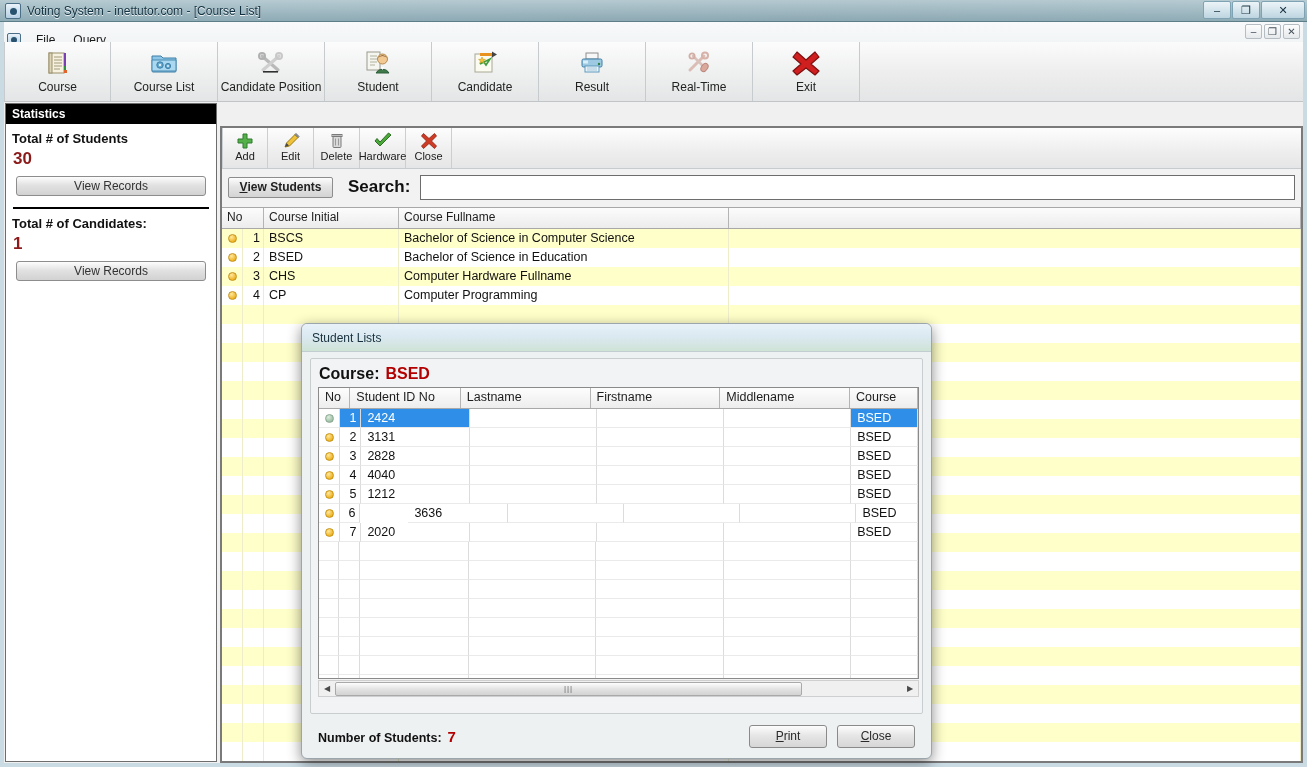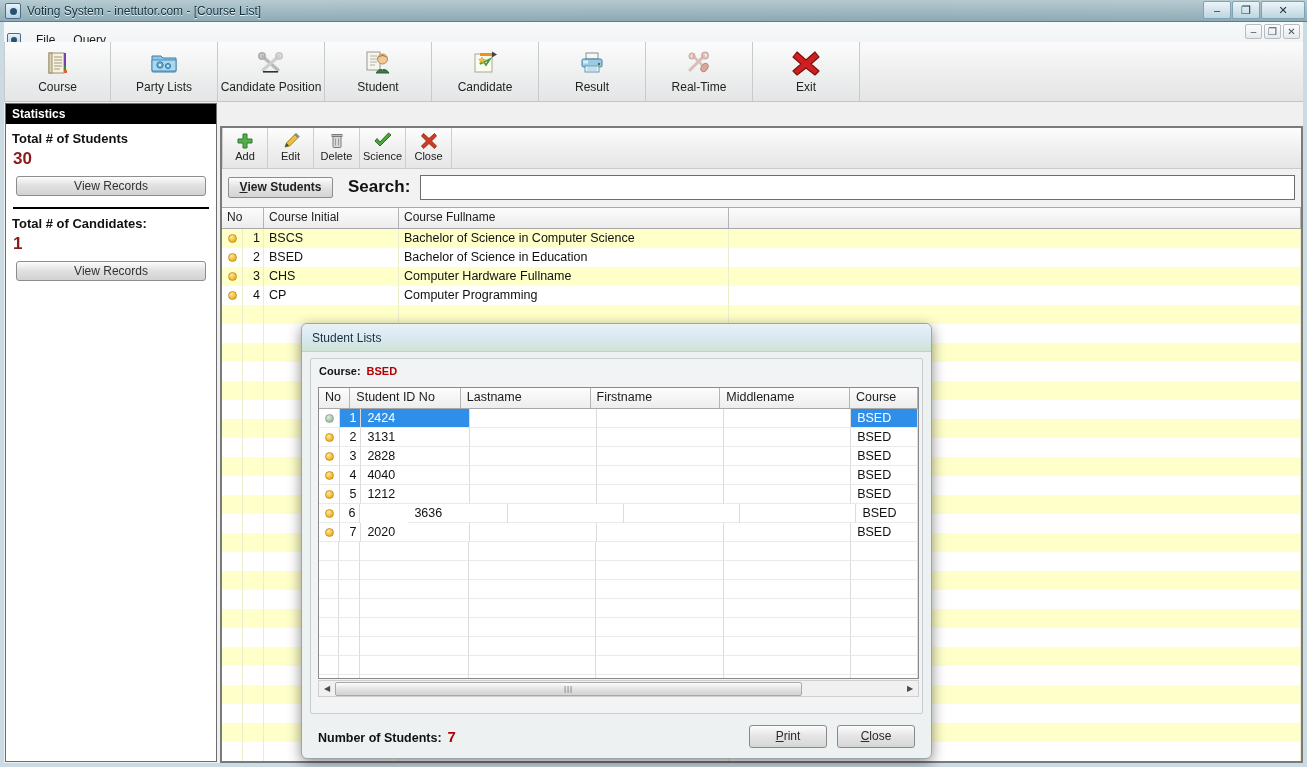--- a/index.html
+++ b/index.html
@@ -223,21 +223,21 @@
     border-bottom: 1px solid #c2cdd2;
     border-top-left-radius:5px; border-top-right-radius:5px;
     display:flex; align-items:center;
   }
   #dialog-title { font-size:12px; color:#16303d; padding-left:10px; }
   #dialog-body { padding: 6px 8px 8px 8px; }
   #dialog-group {
     border: 1px solid #c8cdd0; background:#f1f3f4; border-radius:2px;
     padding: 6px 8px 8px 8px; height: 356px; position:relative;
   }
-  #course-line { font-size:11px; font-weight:bold; color:#111; margin-bottom: 6px; }
+  #course-line { font-size:16px; font-weight:bold; color:#111; margin-bottom: 6px; }
   #course-line .val { color:#b30000; margin-left: 6px; }
 
   #student-grid {
     position:absolute; left: 7px; top: 28px; width: 601px; height: 292px;
     border: 1px solid #8a8a8a; background:#fff; overflow:hidden;
   }
   .sg-header { display:flex; height: 21px; background: linear-gradient(to bottom,#fbfbfb,#ececec);
     border-bottom: 1px solid #a8a8a8; }
   .sg-header .gh {
     border-right:1px solid #b4b4b4; font-size:12.5px; color:#1c1c1c;
@@ -347,21 +347,21 @@
         <div class="glyph">
           <svg width="28" height="24" viewBox="0 0 28 24">
             <path d="M2 5 h9 l2 2 h13 v13 a1 1 0 0 1 -1 1 H3 a1 1 0 0 1 -1 -1 Z" fill="#8dc6e8" stroke="#3f7fa6"></path>
             <path d="M2 9 h24 v10 a1 1 0 0 1 -1 1 H3 a1 1 0 0 1 -1 -1 Z" fill="#a9d8f0" stroke="#4a8ab0"></path>
             <circle cx="10" cy="14" r="3.2" fill="#63a8d0" stroke="#3f7fa6"></circle>
             <circle cx="10" cy="14" r="1.2" fill="#dff0fa"></circle>
             <circle cx="18" cy="15" r="2.6" fill="#63a8d0" stroke="#3f7fa6"></circle>
             <circle cx="18" cy="15" r="1" fill="#dff0fa"></circle>
           </svg>
         </div>
-        <div class="lbl">Party Lists</div>
+        <div class="lbl">Course List</div>
       </div>
 
       <div class="tb-item">
         <div class="glyph">
           <svg width="28" height="24" viewBox="0 0 28 24">
             <line x1="5" y1="5" x2="21" y2="19" stroke="#b9b9b9" stroke-width="3.2" stroke-linecap="round"></line>
             <line x1="22" y1="5" x2="6" y2="19" stroke="#cfcfcf" stroke-width="3.2" stroke-linecap="round"></line>
             <circle cx="5" cy="5" r="3" fill="none" stroke="#b0b0b0" stroke-width="2"></circle>
             <circle cx="22" cy="5" r="3" fill="none" stroke="#c8c8c8" stroke-width="2"></circle>
             <rect x="6" y="20" width="15" height="1.6" fill="#303030"></rect>
@@ -485,21 +485,21 @@
             </svg>
           </div>
           <div class="lbl">Delete</div>
         </div>
         <div class="ct-item">
           <div class="glyph">
             <svg width="20" height="18" viewBox="0 0 20 18">
               <path d="M2 9 L7 14 L18 3 L15.5 1 L7 10 L4 6.5 Z" fill="#4aa83a" stroke="#2d6e22"></path>
             </svg>
           </div>
-          <div class="lbl">Science</div>
+          <div class="lbl">Hardware</div>
         </div>
         <div class="ct-item">
           <div class="glyph">
             <svg width="18" height="18" viewBox="0 0 18 18">
               <path d="M3.5 1.5 L9 6.5 L14.5 1.5 L16.5 4 L11.5 9 L16.5 14 L14.5 16.5 L9 11.5 L3.5 16.5 L1.5 14 L6.5 9 L1.5 4 Z" fill="#cf3a24" stroke="#8c2112" stroke-width="0.8" stroke-linejoin="round"></path>
             </svg>
           </div>
           <div class="lbl">Close</div>
         </div>
         <div class="ct-rest"></div>

